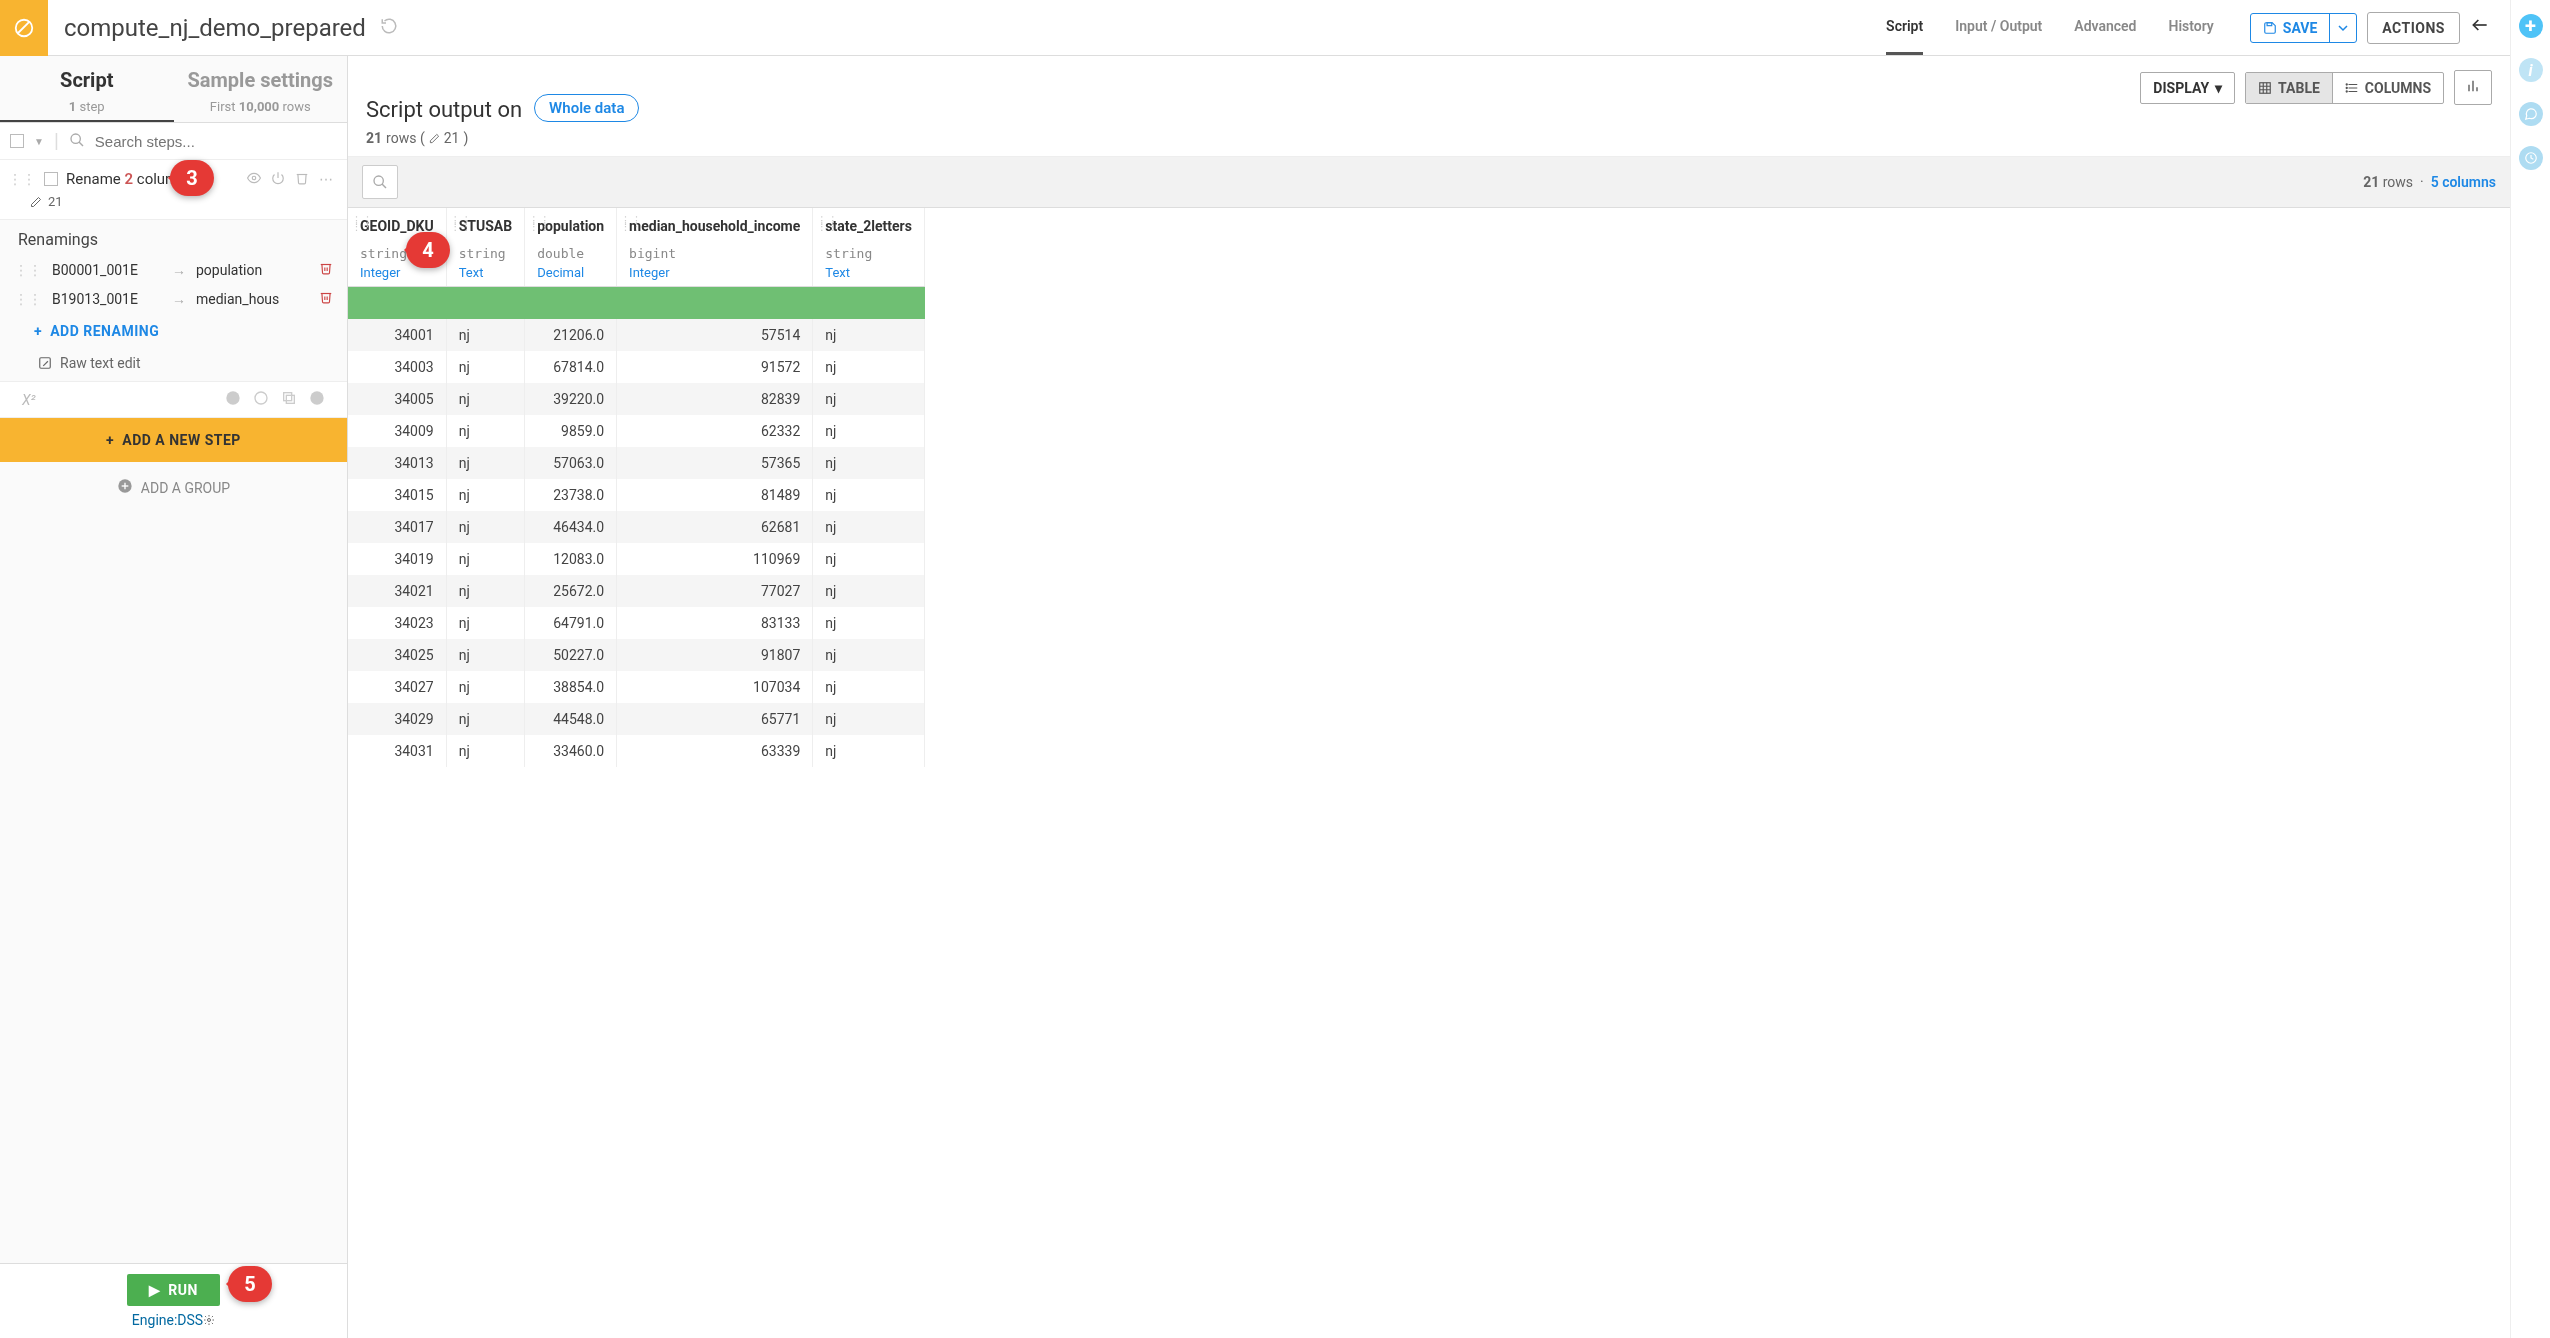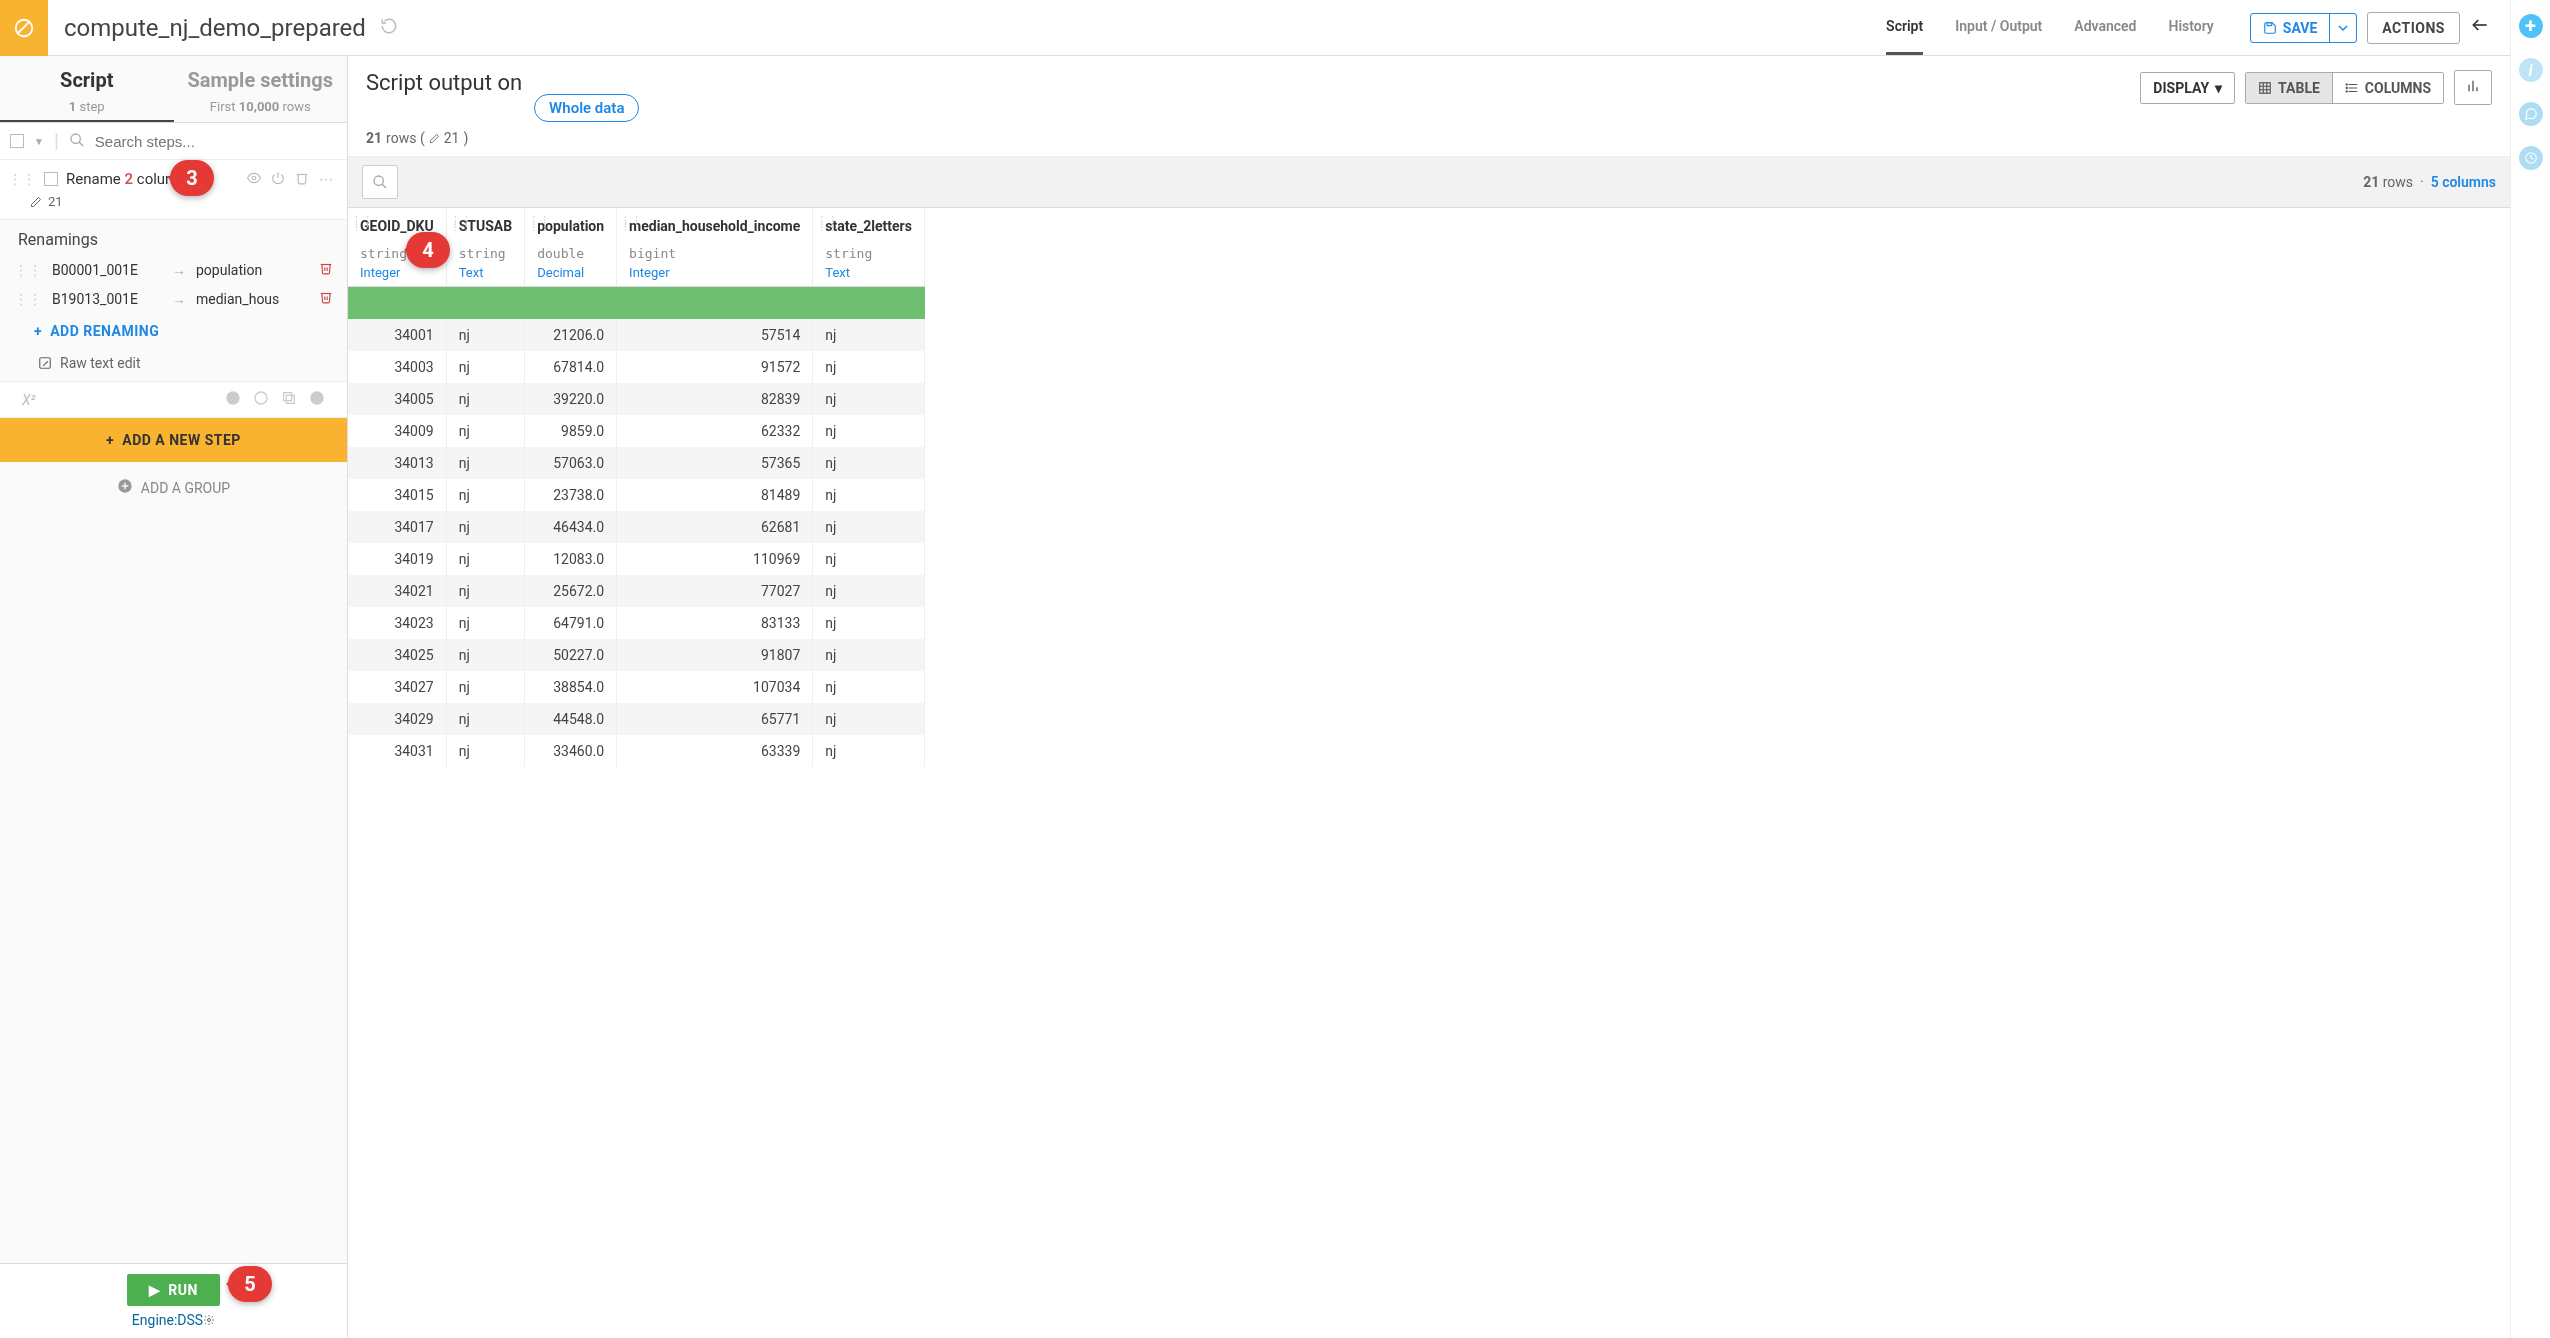--- a/index.html
+++ b/index.html
@@ -53,21 +53,21 @@
 .formula-bar { display: flex; align-items: center; padding: 8px 22px; border-top: 1px solid #eee; border-bottom: 1px solid #eee; gap: 12px; color: #bbb; justify-content: space-between; background: #fff; }
 .formula-icons { display: flex; gap: 12px; }
 .btn-newstep { background: #f8b430; text-align: center; padding: 14px; font-weight: 700; letter-spacing: 0.5px; cursor: pointer; display: flex; align-items: center; justify-content: center; gap: 8px; color: #333; }
 .btn-addgroup { text-align: center; padding: 16px; color: #888; display: flex; align-items: center; justify-content: center; gap: 8px; cursor: pointer; }
 .side-spacer { flex: 1; }
 .side-footer { border-top: 1px solid #ddd; padding: 10px; display: flex; flex-direction: column; align-items: center; gap: 6px; position: relative; background: #fff; }
 .btn-run { background: #4caf50; color: #fff; font-weight: 700; padding: 8px 22px; border-radius: 2px; display: flex; align-items: center; gap: 8px; cursor: pointer; letter-spacing: 0.5px; }
 .engine-text { font-size: 14px; color: #0369a1; display: flex; align-items: center; }
 .content { flex: 1; display: flex; flex-direction: column; min-width: 0; }
 .content-header { display: flex; align-items: flex-start; padding: 14px 18px 10px 18px; justify-content: space-between; border-bottom: 1px solid #eee; }
-.output-title { font-size: 22px; color: #333; display: flex; align-items: flex-start; gap: 12px; }
+.output-title { font-size: 22px; color: #333; display: flex; align-items: flex-end; gap: 12px; }
 .chip { border: 1px solid #1e88e5; color: #1e88e5; border-radius: 18px; padding: 4px 14px; font-size: 15px; font-weight: 600; margin-top: 24px; }
 .output-sub { color: #666; margin-top: 8px; display: flex; align-items: center; gap: 4px; }
 .view-controls { display: flex; gap: 10px; align-items: center; }
 .display-btn { border: 1px solid #aaa; padding: 7px 12px; font-weight: 700; display: flex; align-items: center; gap: 6px; cursor: pointer; border-radius: 2px; }
 .seg { display: flex; border: 1px solid #aaa; border-radius: 2px; overflow: hidden; }
 .seg-item { padding: 7px 12px; display: flex; align-items: center; gap: 6px; font-weight: 700; cursor: pointer; color: #555; }
 .seg-item.active { background: #e5e5e5; }
 .seg-sep { width: 1px; background: #aaa; }
 .chart-btn { border: 1px solid #aaa; padding: 7px 10px; cursor: pointer; border-radius: 2px; }
 .table-toolbar { display: flex; align-items: center; padding: 8px 14px; background: #f2f2f2; border-bottom: 1px solid #ddd; justify-content: space-between; }

